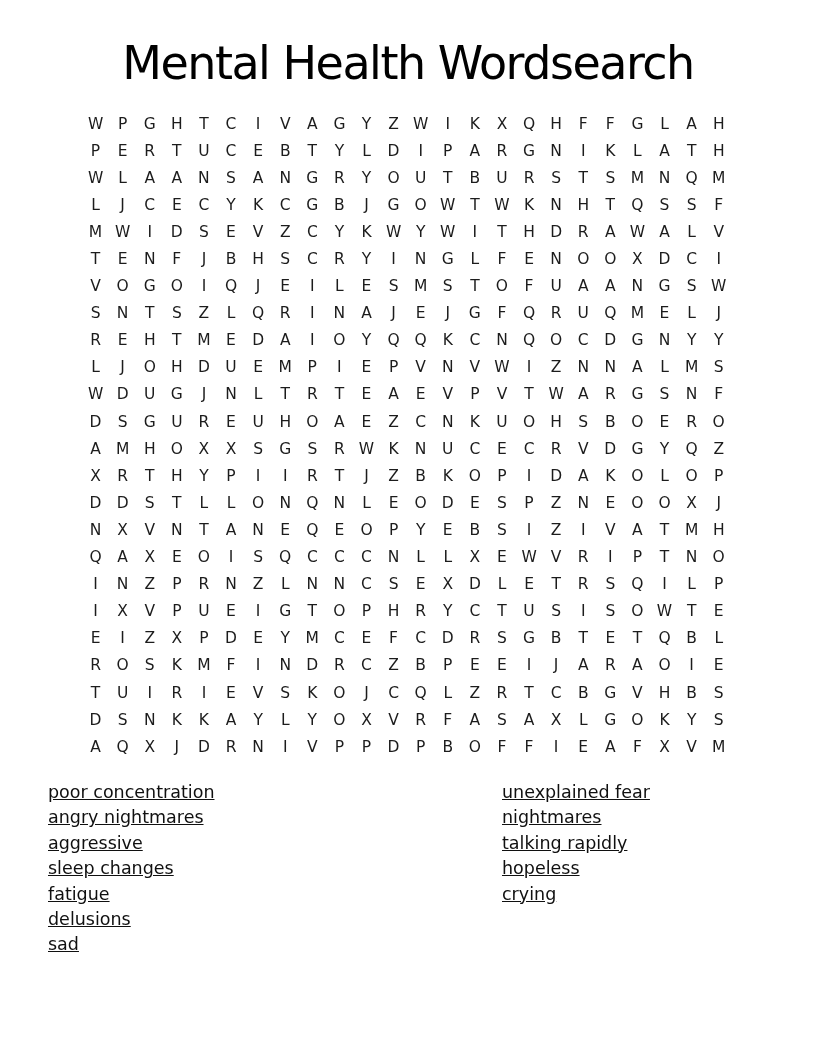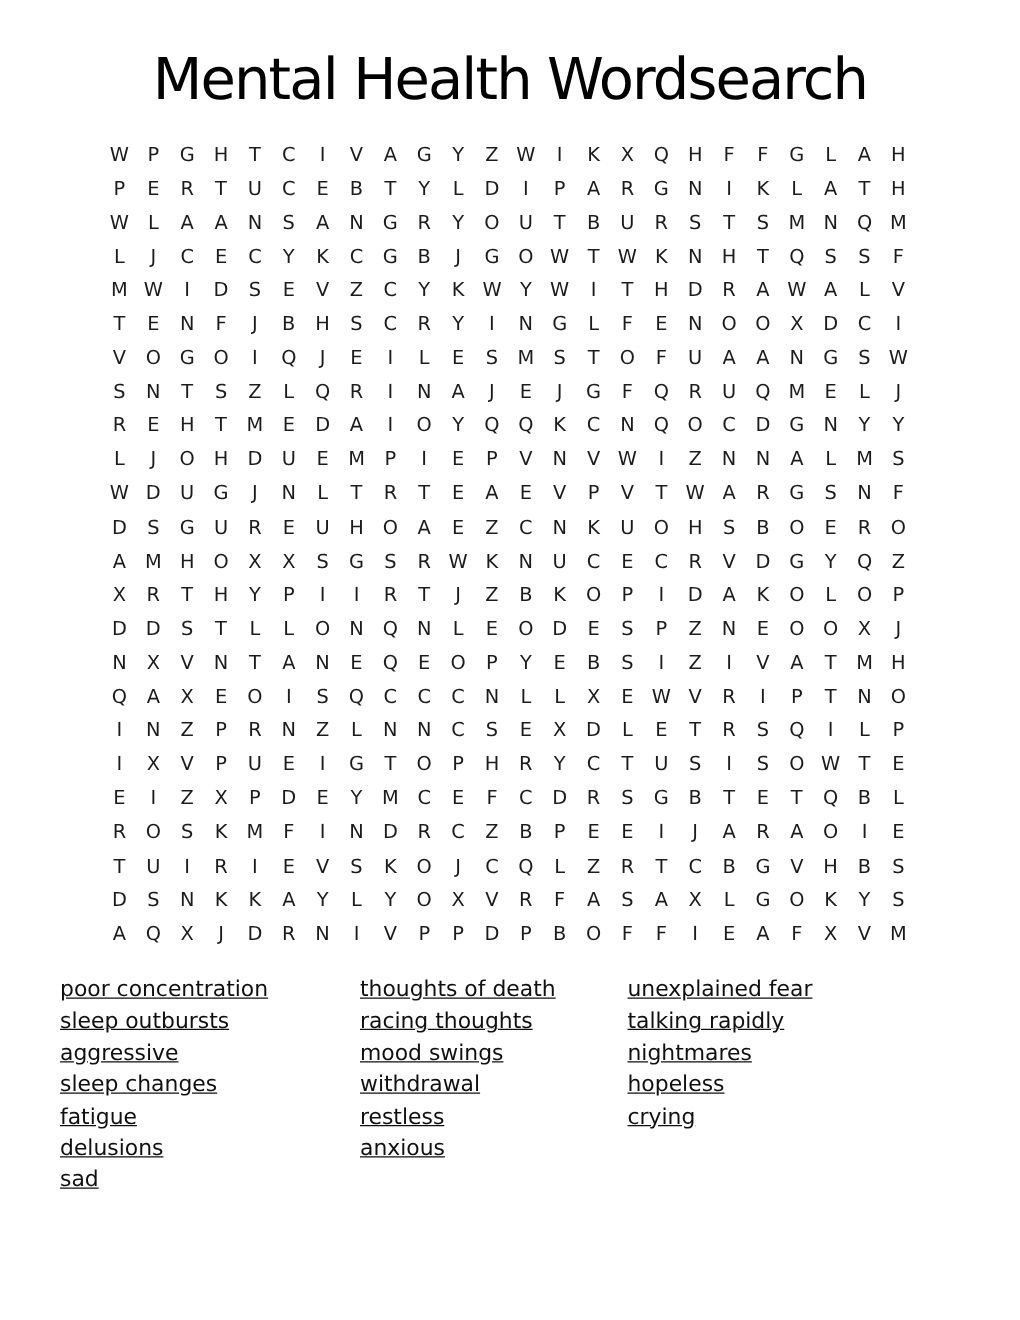--- a/index.html
+++ b/index.html
@@ -631,35 +631,27 @@
       <span class="cell">E</span>
       <span class="cell">A</span>
       <span class="cell">F</span>
       <span class="cell">X</span>
       <span class="cell">V</span>
       <span class="cell">M</span>
     </div>
 
   <div class="word-col word-col-0">
       <div class="word">poor concentration</div>
-      <div class="word">sleep outbursts</div>
+      <div class="word">angry nightmares</div>
       <div class="word">aggressive</div>
       <div class="word">sleep changes</div>
       <div class="word">fatigue</div>
       <div class="word">delusions</div>
       <div class="word">sad</div>
     </div>
-  <div class="word-col word-col-1">
-      <div class="word">thoughts of death</div>
-      <div class="word">racing thoughts</div>
-      <div class="word">mood swings</div>
-      <div class="word">withdrawal</div>
-      <div class="word">restless</div>
-      <div class="word">anxious</div>
-    </div>
   <div class="word-col word-col-2">
       <div class="word">unexplained fear</div>
+      <div class="word">nightmares</div>
       <div class="word">talking rapidly</div>
-      <div class="word">nightmares</div>
       <div class="word">hopeless</div>
       <div class="word">crying</div>
     </div>
 </div>
 
 </body></html>

